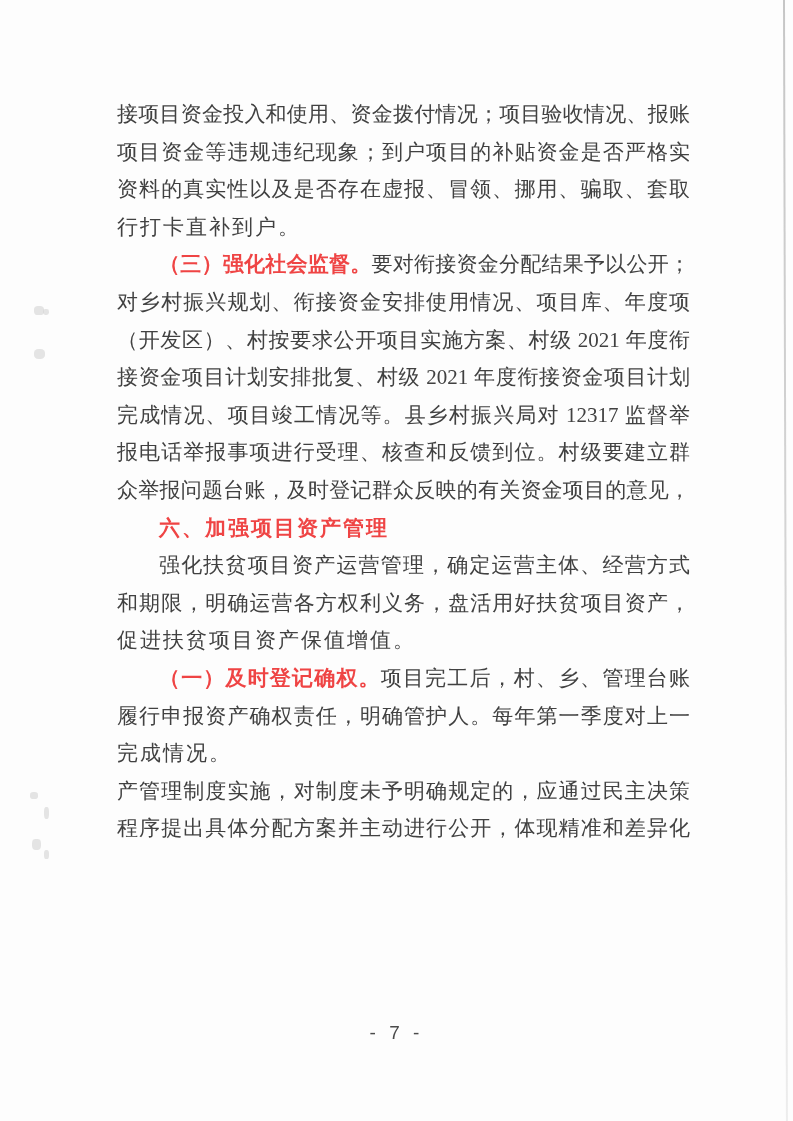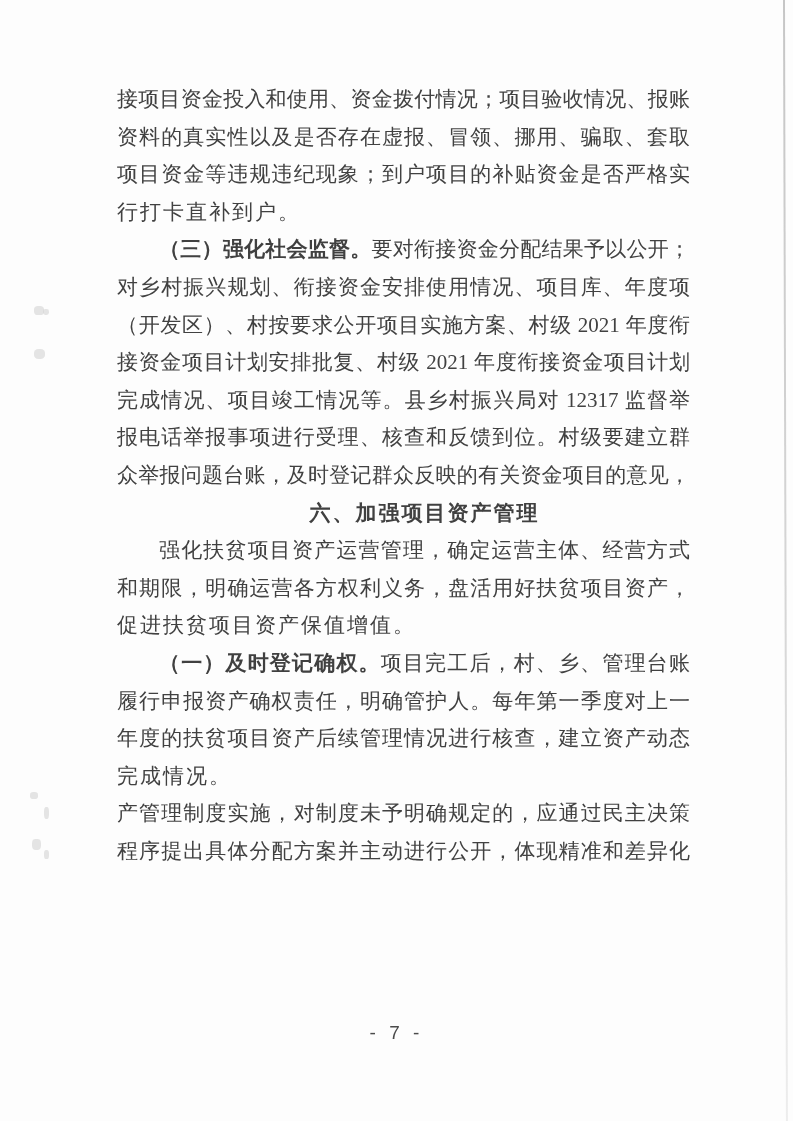--- a/index.html
+++ b/index.html
@@ -11,45 +11,44 @@
     position: relative;
     width: 793px;
     height: 1121px;
     background: #fdfdfd;
     overflow: hidden;
     font-family: "Liberation Serif", "DejaVu Serif", serif;
   }
   .textcol {
     position: absolute;
     left: 117px;
-    top: 81px;
+    top: 96px;
     width: 573px;
   }
   .ln {
     height: 37.6px;
     line-height: 37.6px;
     font-size: 21px;
     color: #414141;
   }
   .just {
     text-align: justify;
     text-align-last: justify;
     text-justify: inter-character;
   }
   .end {
     text-align: left;
     letter-spacing: 2px;
   }
   .indent {
     padding-left: 42px;
-    text-align: center;
   }
   .bold {
     font-weight: bold;
-    color: #404040;
+    color: #ef4444;
   }
   .pagenum {
     position: absolute;
     left: 0;
     top: 1022px;
     width: 100%;
     text-align: center;
     font-family: "Liberation Sans", "DejaVu Sans", sans-serif;
     font-size: 19px;
     letter-spacing: 4px;
@@ -72,37 +71,36 @@
     opacity: 0.55;
   }
 </style>
 </head>
 <body>
 
 <div class="paper">
 
   <div class="textcol">
     <div class="ln just"><span class="bold"></span><span>接项目资金投入和使用、资金拨付情况；项目验收情况、报账</span></div>
+    <div class="ln just"><span class="bold"></span><span>项目资金等违规违纪现象；到户项目的补贴资金是否严格实</span></div>
     <div class="ln just"><span class="bold"></span><span>资料的真实性以及是否存在虚报、冒领、挪用、骗取、套取</span></div>
-    <div class="ln just"><span class="bold"></span><span>项目资金等违规违纪现象；到户项目的补贴资金是否严格实</span></div>
     <div class="ln end"><span class="bold"></span><span>行打卡直补到户。</span></div>
     <div class="ln just indent"><span class="bold">（三）强化社会监督。</span><span>要对衔接资金分配结果予以公开；</span></div>
     <div class="ln just"><span class="bold"></span><span>对乡村振兴规划、衔接资金安排使用情况、项目库、年度项</span></div>
     <div class="ln just"><span class="bold"></span><span>（开发区）、村按要求公开项目实施方案、村级 2021 年度衔</span></div>
     <div class="ln just"><span class="bold"></span><span>接资金项目计划安排批复、村级 2021 年度衔接资金项目计划</span></div>
     <div class="ln just"><span class="bold"></span><span>完成情况、项目竣工情况等。县乡村振兴局对 12317 监督举</span></div>
     <div class="ln just"><span class="bold"></span><span>报电话举报事项进行受理、核查和反馈到位。村级要建立群</span></div>
     <div class="ln just"><span class="bold"></span><span>众举报问题台账，及时登记群众反映的有关资金项目的意见，</span></div>
     <div class="ln end indent"><span class="bold">六、加强项目资产管理</span><span></span></div>
     <div class="ln just indent"><span class="bold"></span><span>强化扶贫项目资产运营管理，确定运营主体、经营方式</span></div>
     <div class="ln just"><span class="bold"></span><span>和期限，明确运营各方权利义务，盘活用好扶贫项目资产，</span></div>
     <div class="ln end"><span class="bold"></span><span>促进扶贫项目资产保值增值。</span></div>
     <div class="ln just indent"><span class="bold">（一）及时登记确权。</span><span>项目完工后，村、乡、管理台账</span></div>
     <div class="ln just"><span class="bold"></span><span>履行申报资产确权责任，明确管护人。每年第一季度对上一</span></div>
-    <div class="ln just"><span class="bold"></span><span>年度的扶贫项目资产后续管理情况进行核查，建立资产动态</span></div>
     <div class="ln end"><span class="bold"></span><span>完成情况。</span></div>
     <div class="ln just"><span class="bold"></span><span>产管理制度实施，对制度未予明确规定的，应通过民主决策</span></div>
     <div class="ln just"><span class="bold"></span><span>程序提出具体分配方案并主动进行公开，体现精准和差异化</span></div>
   </div>
 
   <div class="pagenum">- 7 -</div>
 
   <div class="scan-edge"></div>
 
   <div class="speck" style="left:34px;  top:306px; width:10px; height:9px;"></div>

